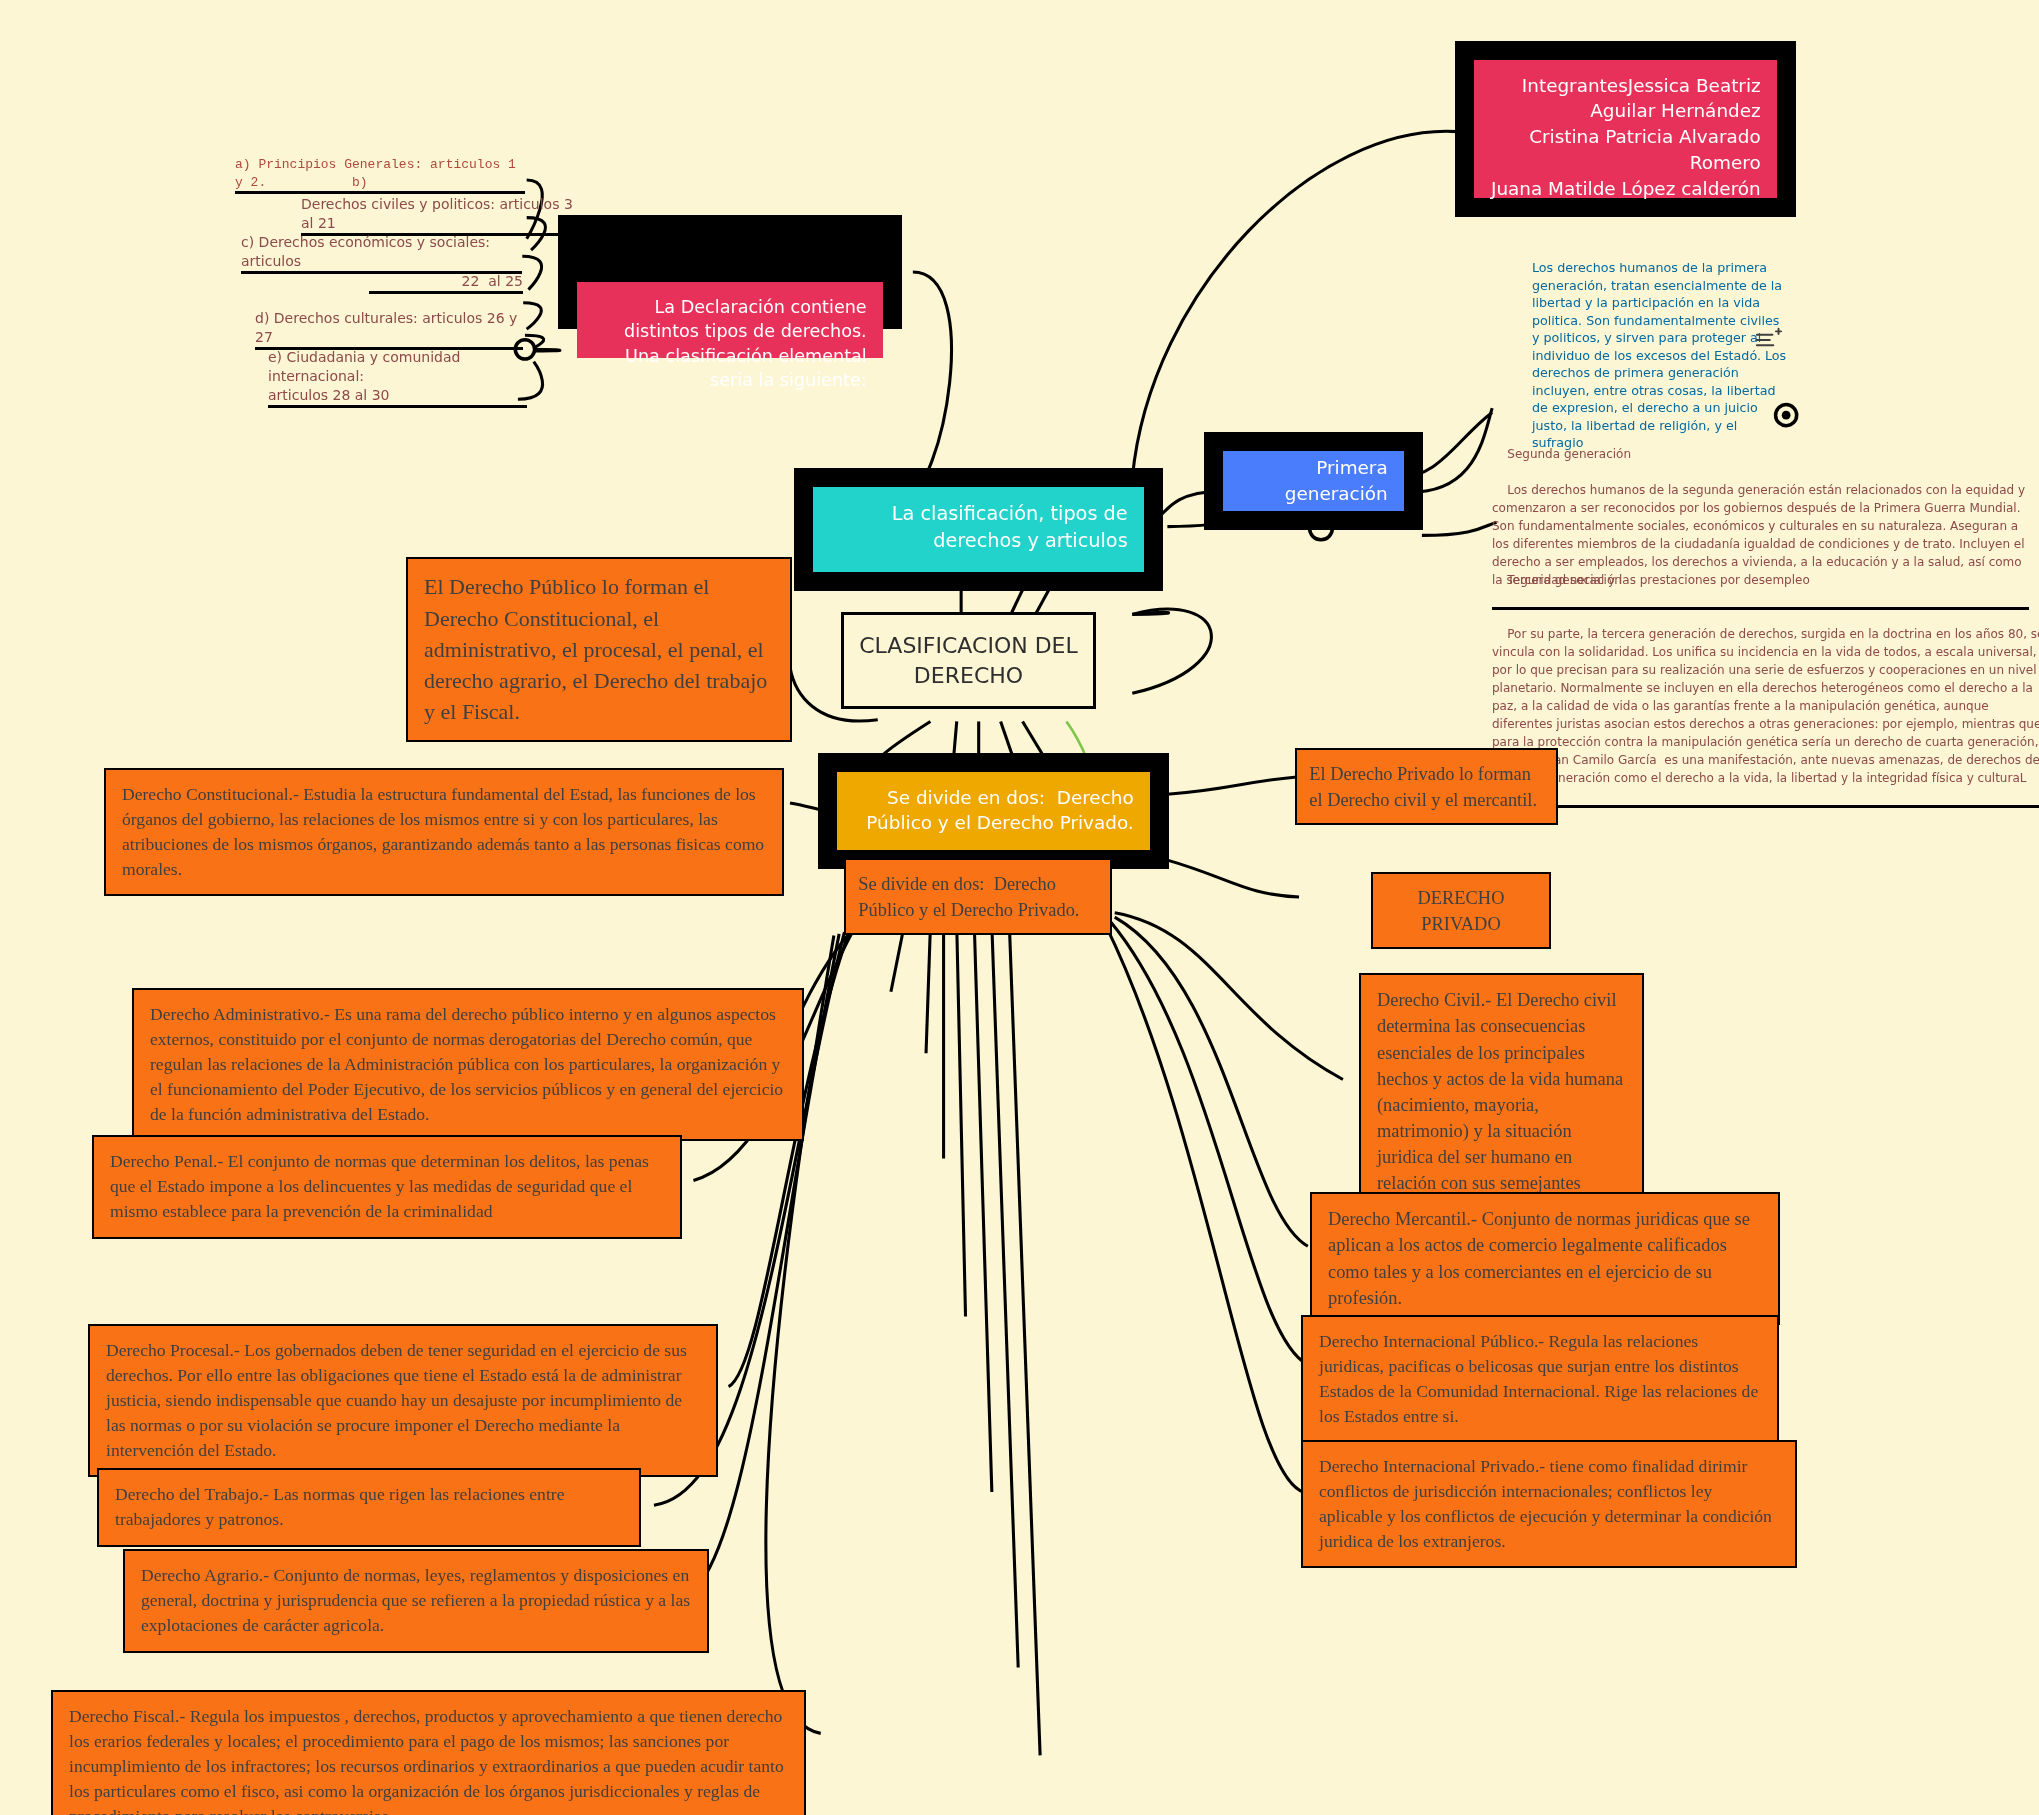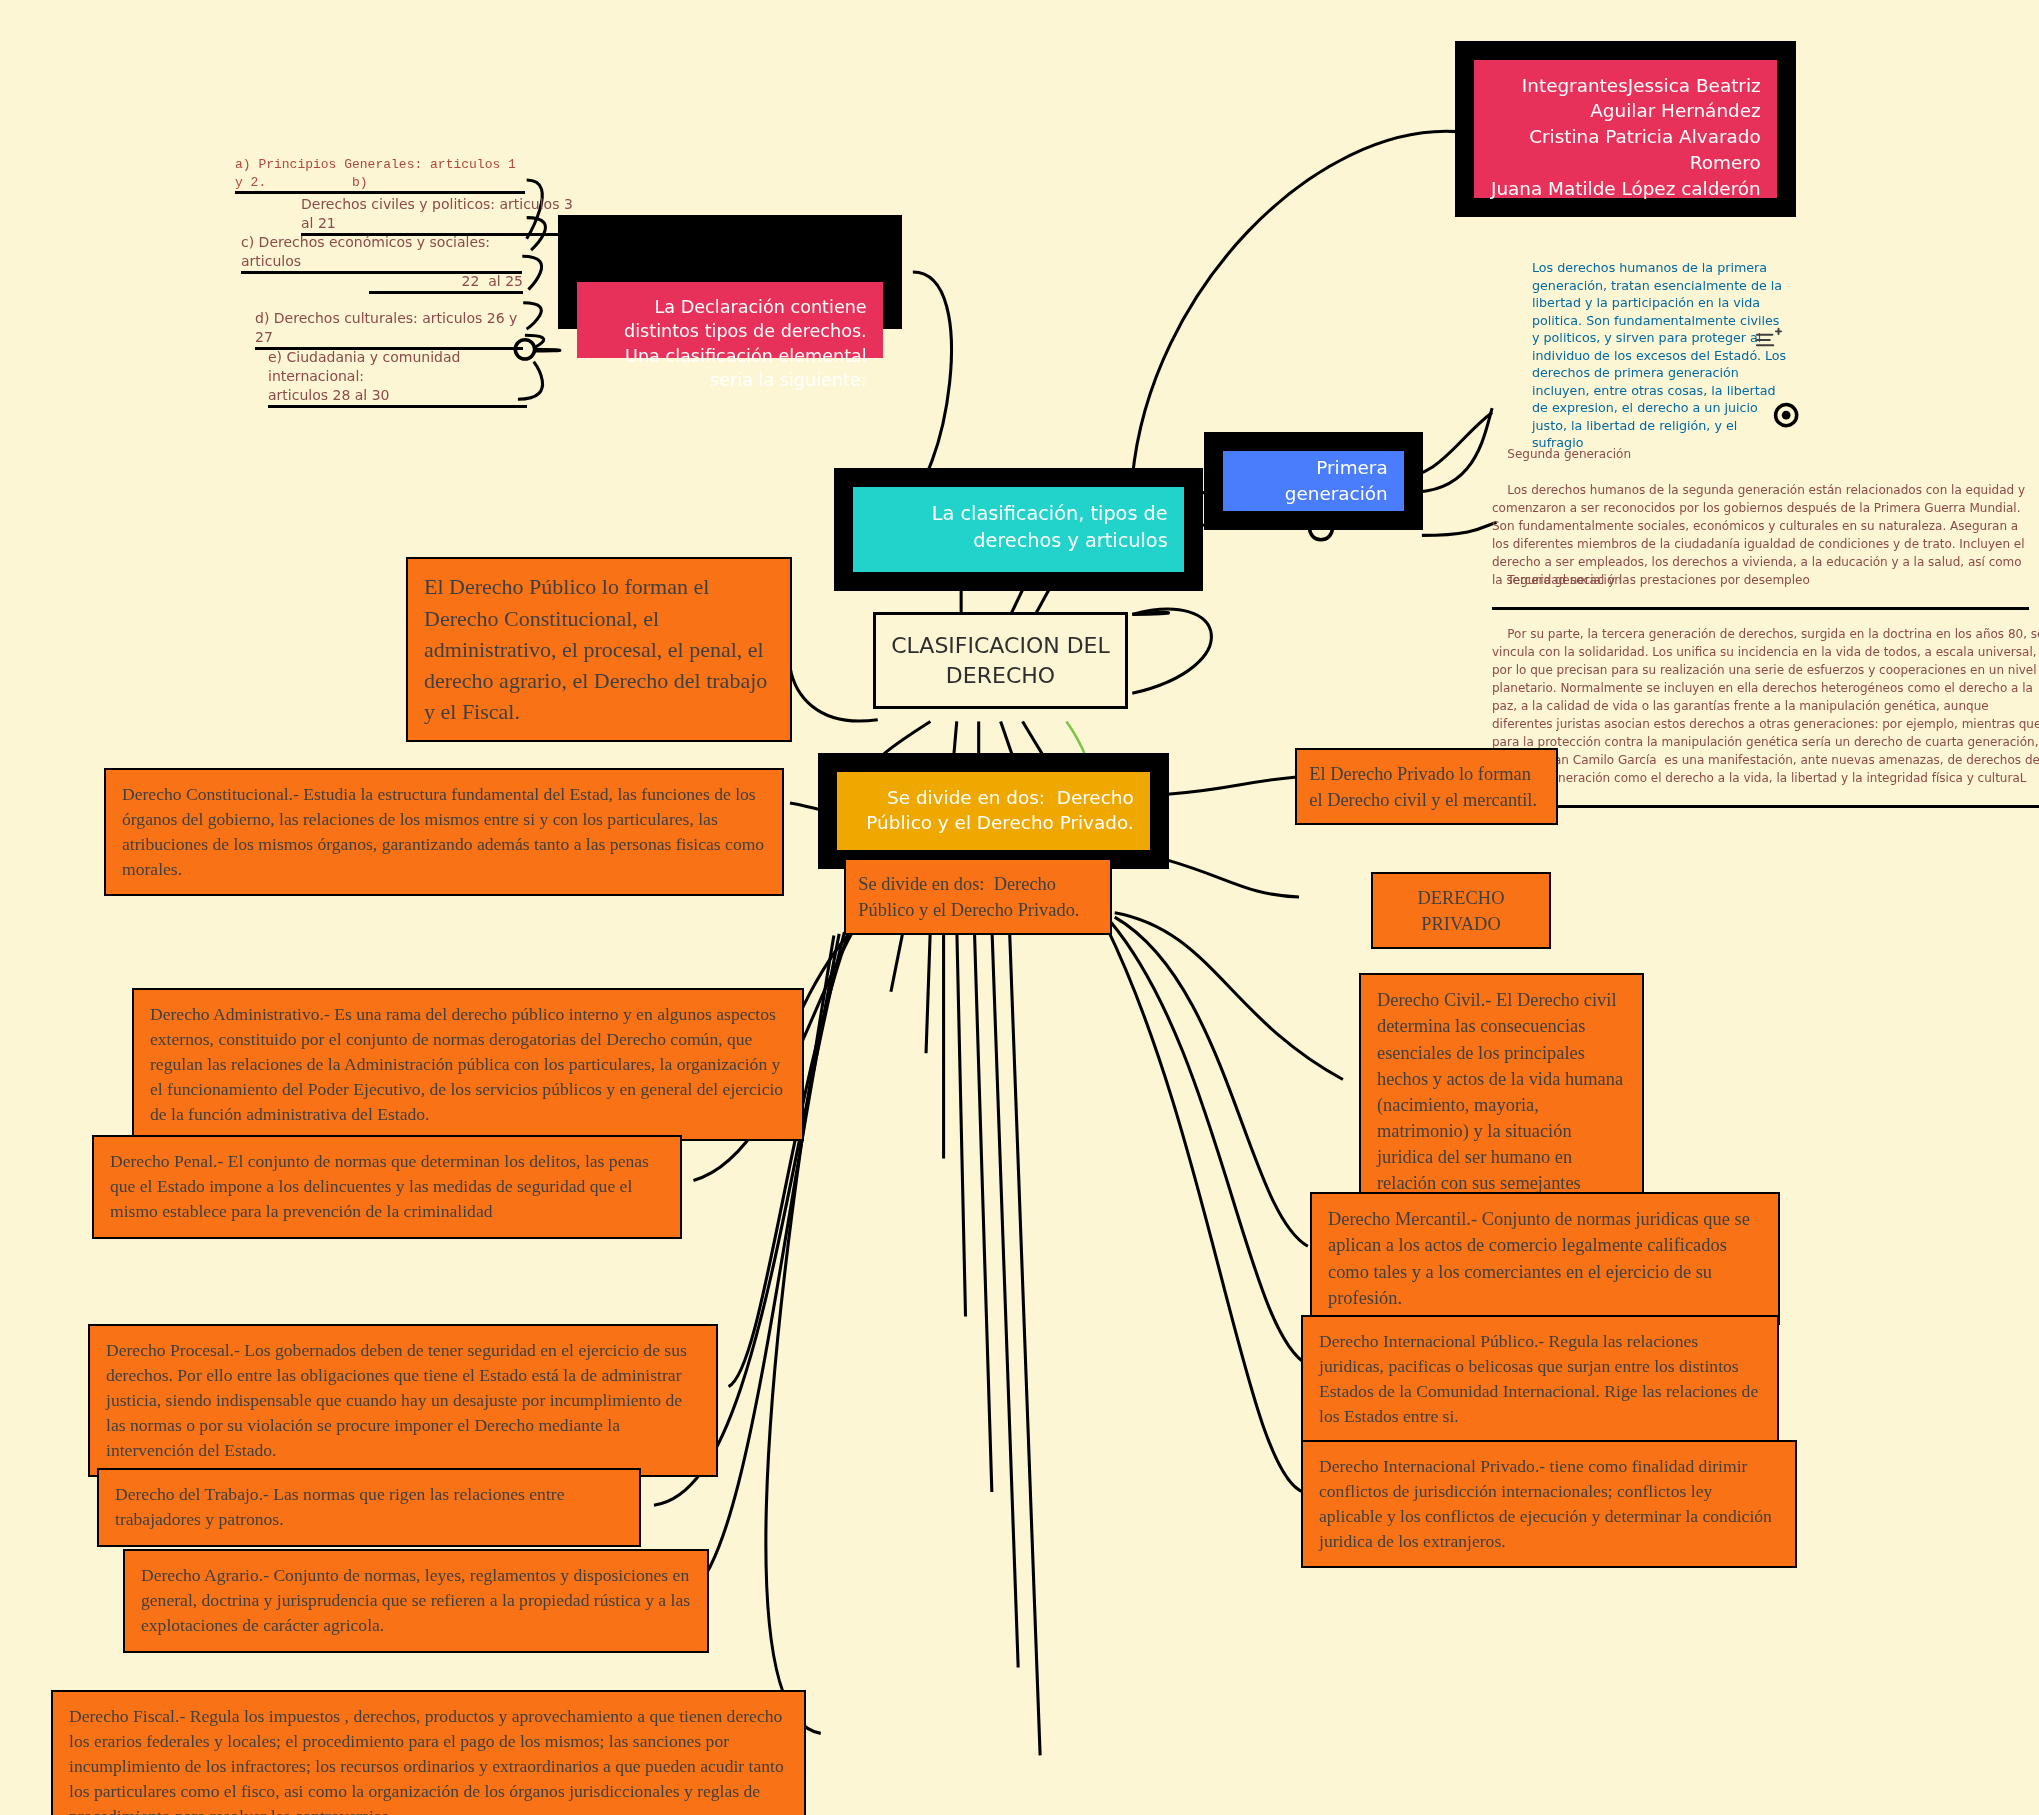--- a/index.html
+++ b/index.html
@@ -68,21 +68,20 @@
   .center-title {
     background: #fcf6d4;
     border: 3.5px solid #000;
     color: #2e2e2e;
     text-align: center;
     display: flex;
     align-items: center;
     justify-content: center;
     white-space: pre-wrap;
     line-height: 1.35;
-    margin-left: 32px;
   }
   .mini-icon {
     position: absolute;
     width: 30px;
     height: 26px;
   }
 </style>
 </head>
 <body>
 
@@ -174,21 +173,21 @@
   <div class="node framed" style="left:1455px; top:41px; width:341px; height:176px;">
     <div class="fill" style="background:#e8315a; font-size:18.4px; height:100%;">IntegrantesJessica Beatriz Aguilar Hernández
 Cristina Patricia Alvarado Romero
 Juana Matilde López calderón</div>
   </div>
 
   <div class="node framed" style="left:558px; top:215px; width:344px; height:114px;">
     <div class="fill" style="background:#e8315a; font-size:17.6px; height:100%;margin-top:48px;">La Declaración contiene distintos tipos de derechos. Una clasificación elemental seria la siguiente:</div>
   </div>
 
-  <div class="node framed" style="left:794px; top:468px; width:369px; height:123px;margin-left:40px;">
+  <div class="node framed" style="left:794px; top:468px; width:369px; height:123px;">
     <div class="fill" style="background:#22d3cb; font-size:19.3px; height:100%;">La clasificación, tipos de derechos y articulos</div>
   </div>
 
   <div class="node framed" style="left:1204px; top:432px; width:219px; height:98px;">
     <div class="fill" style="background:#4a7dfb; font-size:18.4px; height:100%; display:flex; align-items:center;">Primera generación</div>
   </div>
 
   <div class="node framed" style="left:818px; top:753px; width:351px; height:116px;">
     <div class="fill" style="background:#eea800; font-size:18.4px; height:100%;">Se divide en dos:  Derecho Público y el Derecho Privado.</div>
   </div>

